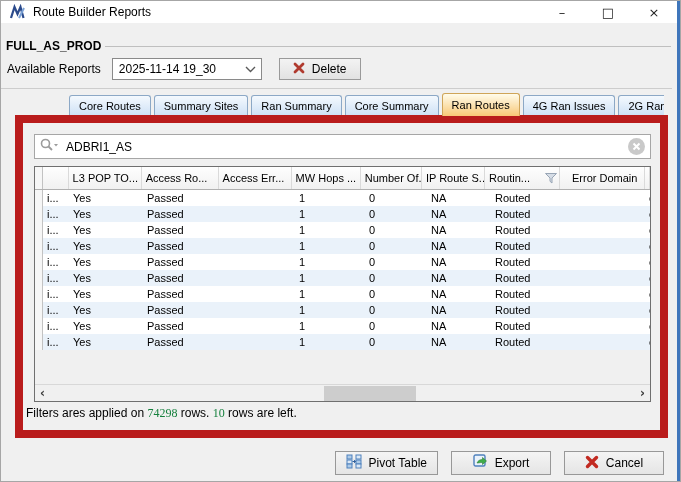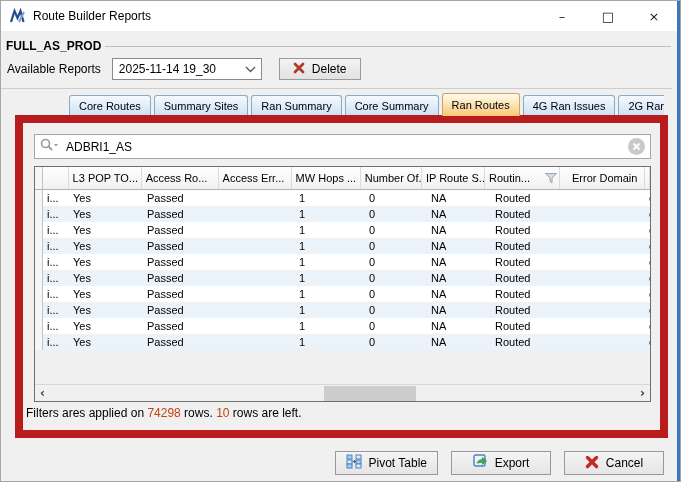--- a/index.html
+++ b/index.html
@@ -3,21 +3,21 @@
 <meta charset="utf-8">
 <style>
   * { margin:0; padding:0; box-sizing:border-box; }
   html,body { background:#d8d8d8; }
   .window {
     position:relative; width:681px; height:482px;
     background:#f0f0f0; font-family:"Liberation Sans",sans-serif;
     border:1px solid #a6a6a6; overflow:hidden;
   }
   
-  .titlebar { position:absolute; top:0; left:0; right:3px; height:30px; background:#ffffff;
+  .titlebar { position:absolute; top:0; left:0; right:3px; height:22px; background:#ffffff;
               display:flex; align-items:center; padding-left:8px; }
   .app-icon { width:17px; height:17px; display:inline-block; }
   .title { font-size:12px; color:#000; margin-left:7px; }
   .win-controls { margin-left:auto; display:flex; height:100%; }
   .win-btn { width:46px; height:100%; display:flex; align-items:center; justify-content:center;
              font-size:13px; color:#222; font-family:"DejaVu Sans",sans-serif; }
   
   .group-label { position:absolute; top:38px; left:5px; font-size:12px; font-weight:bold; color:#000; }
   .group-line { position:absolute; top:45px; left:104px; right:9px; border-top:1px solid #bfbfbf; }
   .report-row { position:absolute; top:56px; left:6px; height:24px; display:flex; align-items:center; font-size:12px; }
@@ -55,21 +55,21 @@
   .grow { height:16px; display:flex; font-size:11px; background:#fff; flex:0 0 auto; }
   .grow.alt { background:#eaf2fa; }
   .gcell { padding-left:4px; overflow:hidden; white-space:nowrap; display:flex; align-items:center; color:#000; }
   .gcell.ind, .hcell.ind { background:#f6f6f6; border-right:1px solid #c2c2c2; padding-left:0; }
   .grid-filler { flex:1 1 auto; background:#f0f0f0; }
   .grid-hscroll { height:17px; background:#f0f0f0; border-top:1px solid #d8d8d8; position:relative;
                   display:flex; align-items:center; justify-content:space-between; padding:0 5px; flex:0 0 auto; }
   .sb-arrow { font-size:12px; color:#3a3a3a; font-weight:bold; font-family:"DejaVu Sans",sans-serif; line-height:1; }
   .sb-thumb { position:absolute; left:47%; width:15%; top:1px; height:15px; background:#cdcdcd; }
   .status-line { position:absolute; left:3px; top:283px; font-size:12px; color:#000; white-space:pre; }
-  .status-num { color:#c2410c; }
+  .status-num { color:#15803d;font-family:Liberation Serif, serif; }
   
   .footer { position:absolute; top:450px; right:16px; display:flex; gap:13px; }
   .btn { height:24px; min-width:100px; padding:0 10px; background:linear-gradient(#f4f4f4,#e5e5e5);
          border:1px solid #989898; display:flex; align-items:center; justify-content:center;
          gap:7px; font-size:12px; color:#000; }
   .right-strip { position:absolute; top:0; right:0; width:3px; height:100%; background:#3f76bb; z-index:9; }
 </style>
 </head>
 <body>
 

